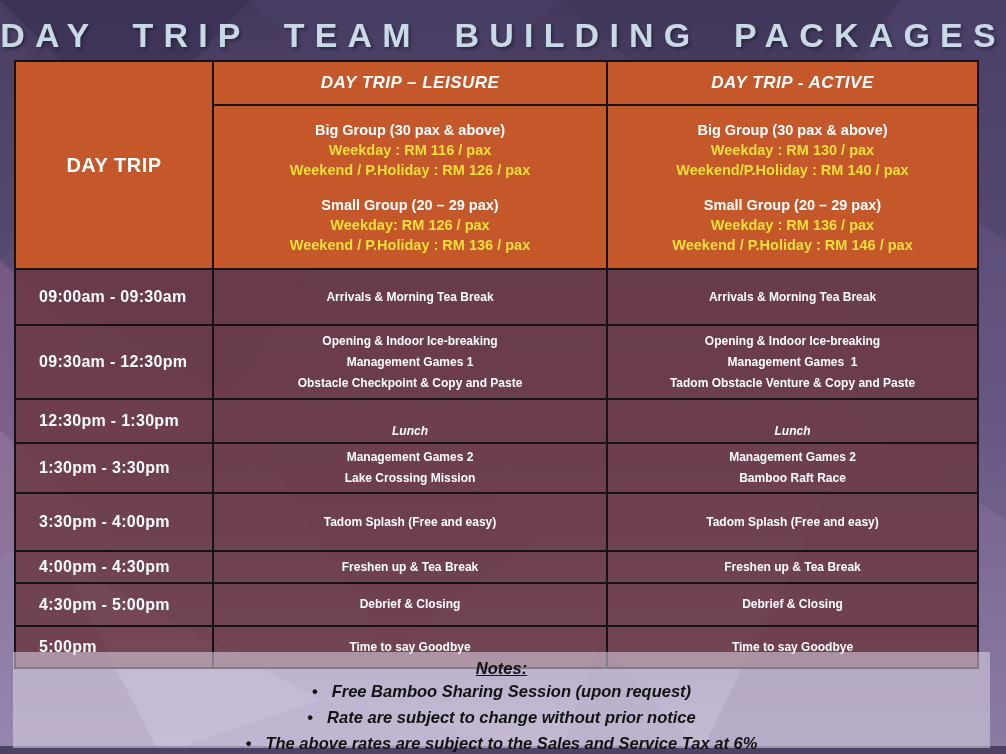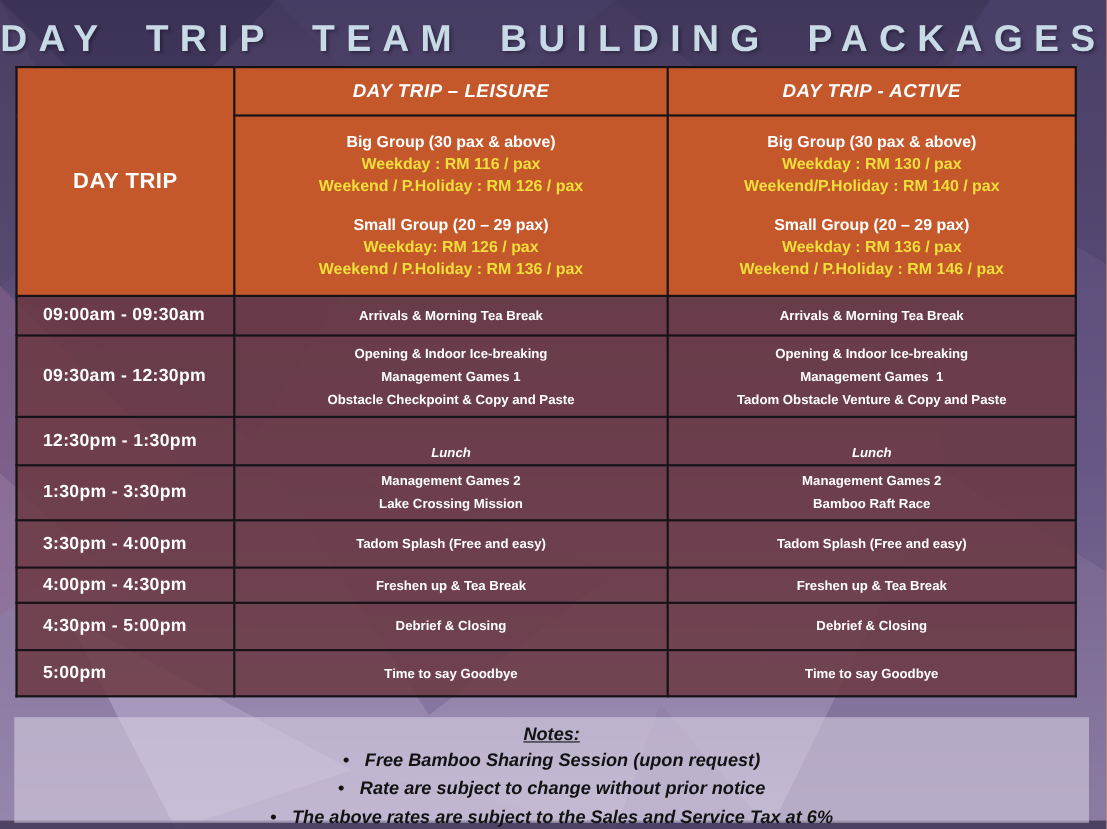--- a/index.html
+++ b/index.html
@@ -2,21 +2,21 @@
 <html><head>
 <meta charset="utf-8">
 <style>
   html, body { margin: 0; padding: 0; }
   body { font-family: "Liberation Sans", sans-serif; }
   .stage {
     position: relative;
     width: 1006px;
     height: 754px;
     overflow: hidden;
-    background: #c2410c;
+    background: #15803d;
   }
   .bg-art { position: absolute; left: 0; top: 0; width: 1006px; height: 754px; }
 
   .page-title {
     position: absolute;
     left: 0; top: 16px;
     width: 1006px;
     text-align: center;
     font-size: 34px;
     font-weight: 700;
@@ -176,21 +176,21 @@
             <div class="price-line yellow">Weekday : RM 130 / pax</div>
             <div class="price-line yellow">Weekend/P.Holiday : RM 140 / pax</div>
             <div class="price-line white"></div>
             <div class="price-line white">Small Group (20 – 29 pax)</div>
             <div class="price-line yellow">Weekday : RM 136 / pax</div>
             <div class="price-line yellow">Weekend / P.Holiday : RM 146 / pax</div>
           </td>
       </tr>
     </tbody>
     <tbody>
-        <tr style="height: 36px;">
+        <tr style="height: 56px;">
           <th class="row-bg time-cell">09:00am - 09:30am</th>
           <td class="row-bg activity-cell">
             <div class="activity-line">Arrivals &amp; Morning Tea Break</div>
           </td>
           <td class="row-bg activity-cell">
             <div class="activity-line">Arrivals &amp; Morning Tea Break</div>
           </td>
         </tr>
         <tr style="height: 74px;">
           <th class="row-bg time-cell">09:30am - 12:30pm</th>
@@ -218,21 +218,21 @@
           <th class="row-bg time-cell">1:30pm - 3:30pm</th>
           <td class="row-bg activity-cell">
             <div class="activity-line">Management Games 2</div>
             <div class="activity-line">Lake Crossing Mission</div>
           </td>
           <td class="row-bg activity-cell">
             <div class="activity-line">Management Games 2</div>
             <div class="activity-line">Bamboo Raft Race</div>
           </td>
         </tr>
-        <tr style="height: 43px;">
+        <tr style="height: 58px;">
           <th class="row-bg time-cell">3:30pm - 4:00pm</th>
           <td class="row-bg activity-cell">
             <div class="activity-line">Tadom Splash (Free and easy)</div>
           </td>
           <td class="row-bg activity-cell">
             <div class="activity-line">Tadom Splash (Free and easy)</div>
           </td>
         </tr>
         <tr style="height: 32px;">
           <th class="row-bg time-cell">4:00pm - 4:30pm</th>

